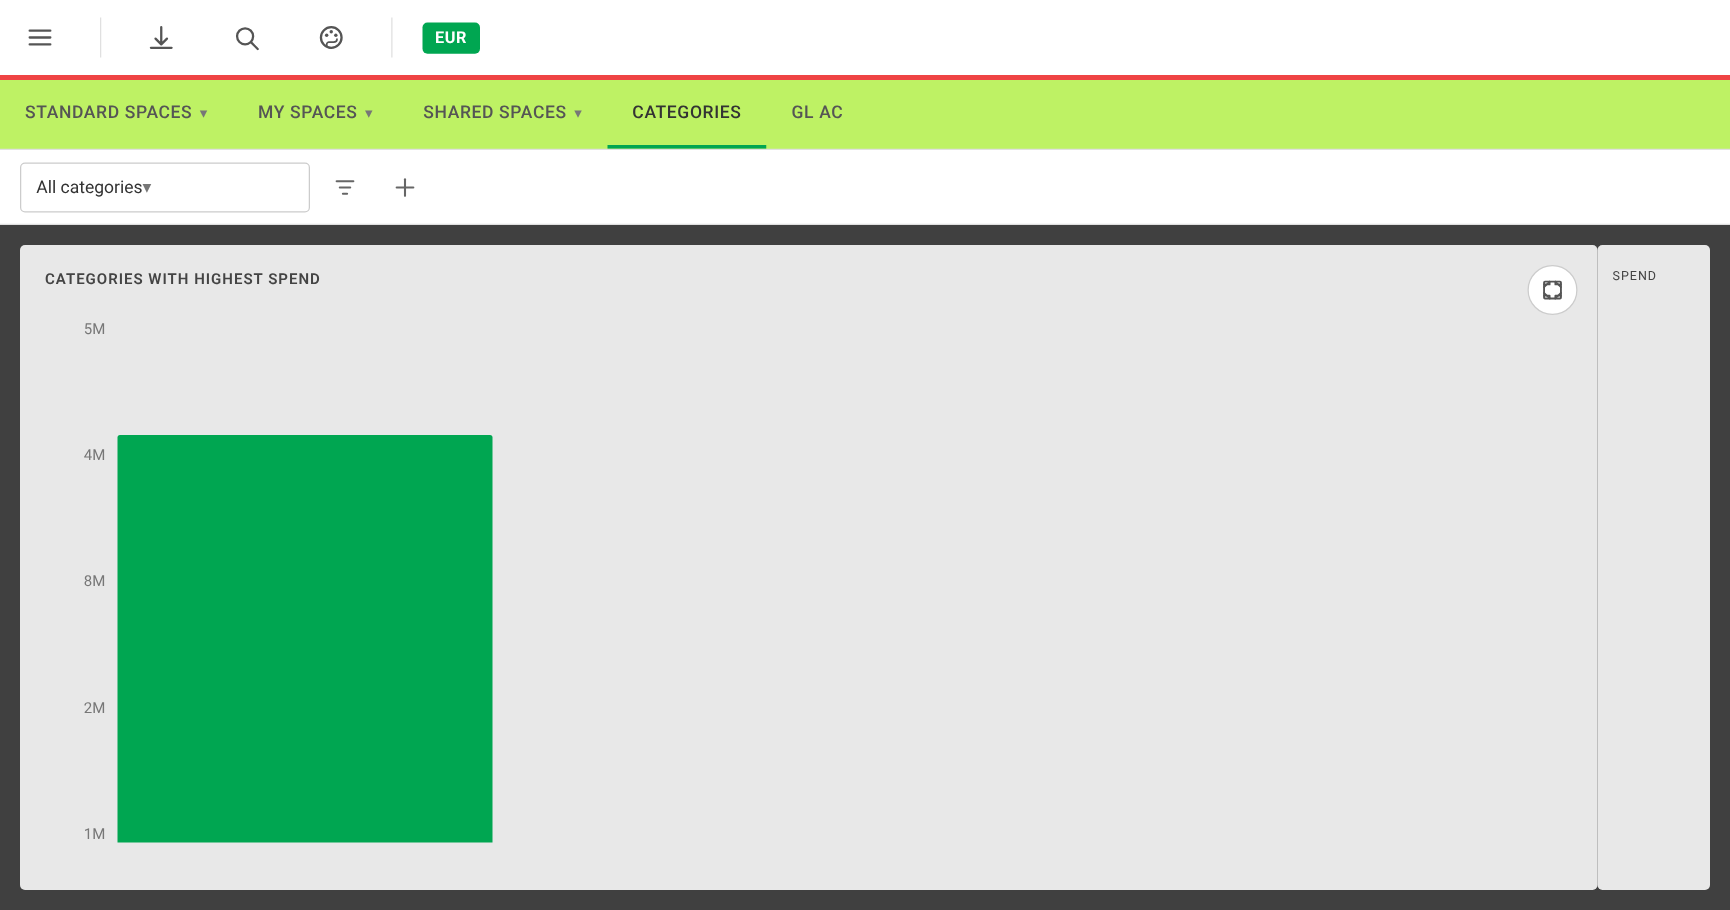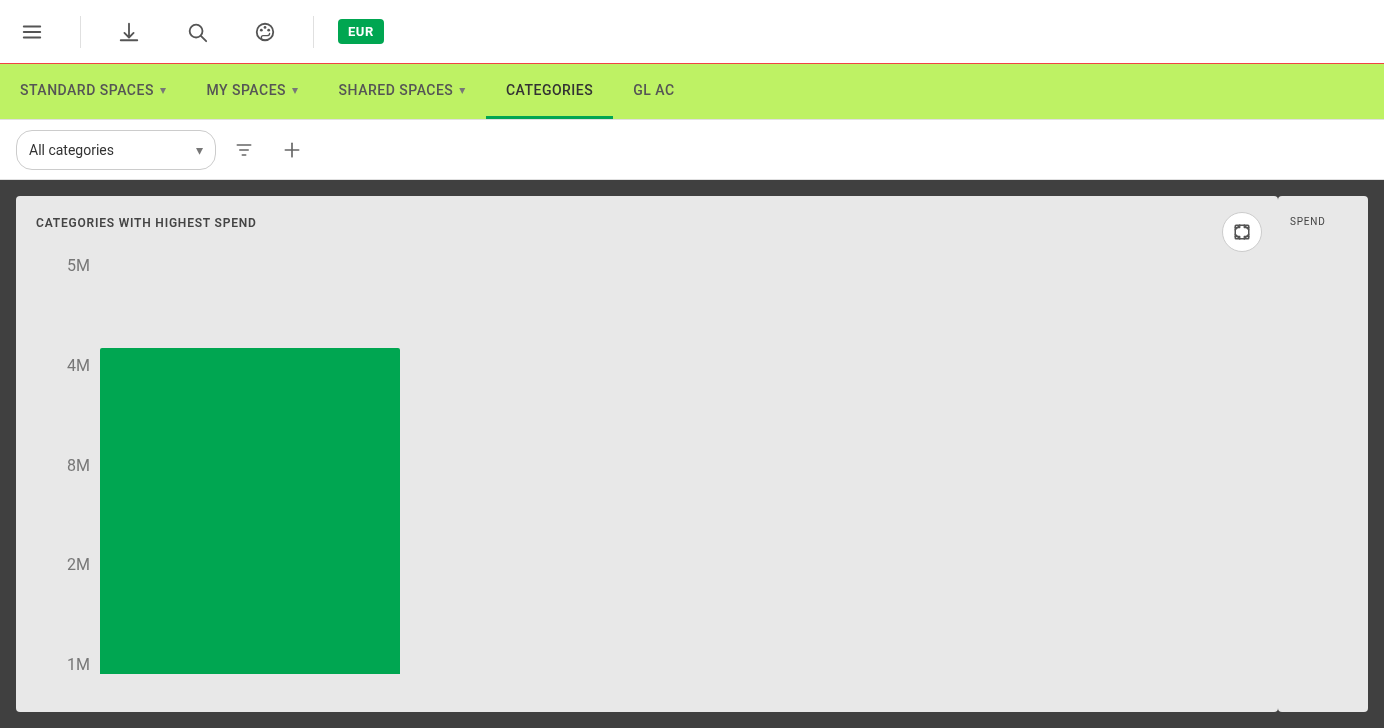--- a/index.html
+++ b/index.html
@@ -10,21 +10,21 @@
       width: 1384px;
       height: 728px;
     }
 
     
     .toolbar {
       display: flex;
       align-items: center;
       height: 64px;
       background: #fff;
-      border-bottom: 1px solid #ef4444;
+      border-bottom: 4px solid #ef4444;
       padding: 0 8px;
       gap: 20px;
     }
     .toolbar-icon-btn {
       width: 48px;
       height: 48px;
       display: flex;
       align-items: center;
       justify-content: center;
       border-radius: 50%;
@@ -90,25 +90,25 @@
       align-items: center;
       height: 60px;
       background: #fff;
       padding: 0 16px;
       gap: 8px;
       border-bottom: 1px solid #e0e0e0;
     }
     .category-select {
       display: flex;
       align-items: center;
-      justify-content: space-between;
-      width: 200px;
+      justify-content: flex-start;
+      width: 232px;
       height: 40px;
       border: 1px solid #ccc;
-      border-radius: 16px;
+      border-radius: 4px;
       padding: 0 12px;
       background: #fff;
       cursor: pointer;
       font-size: 14px;
       color: #333;
     }
     .filter-icon-btn {
       width: 40px;
       height: 40px;
       display: flex;
@@ -175,21 +175,21 @@
       display: flex;
       flex-direction: column;
       justify-content: space-between;
       align-items: flex-end;
       height: 100%;
       padding-bottom: 0;
       padding-right: 10px;
       min-width: 36px;
     }
     .y-label {
-      font-size: 16px;
+      font-size: 12px;
       color: #777;
       margin-left: 31px;
     }
     .chart-bars {
       display: flex;
       align-items: flex-end;
       gap: 4px;
       flex: 1;
       height: 100%;
     }

